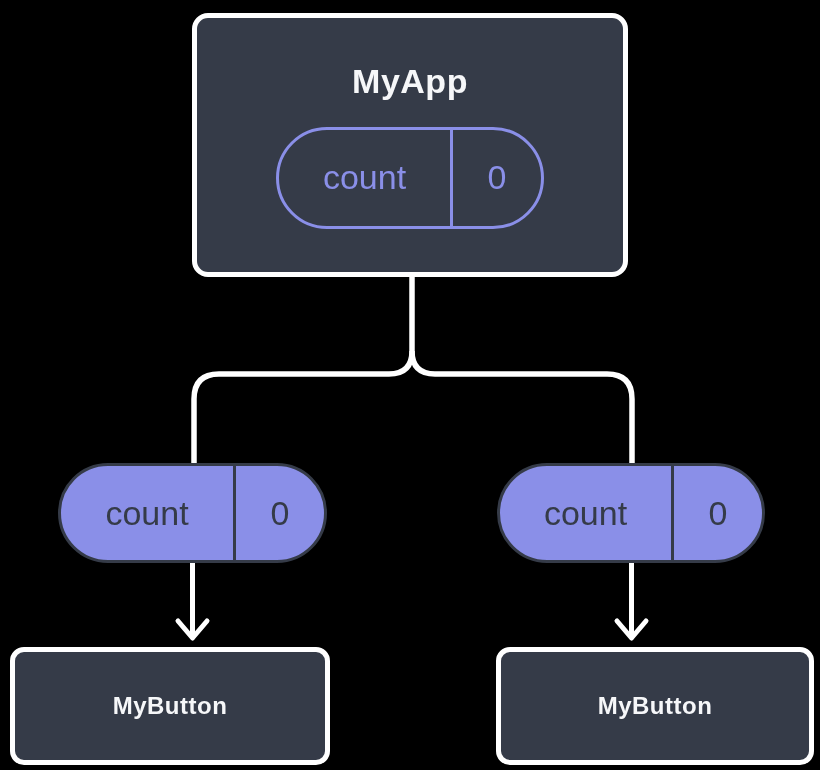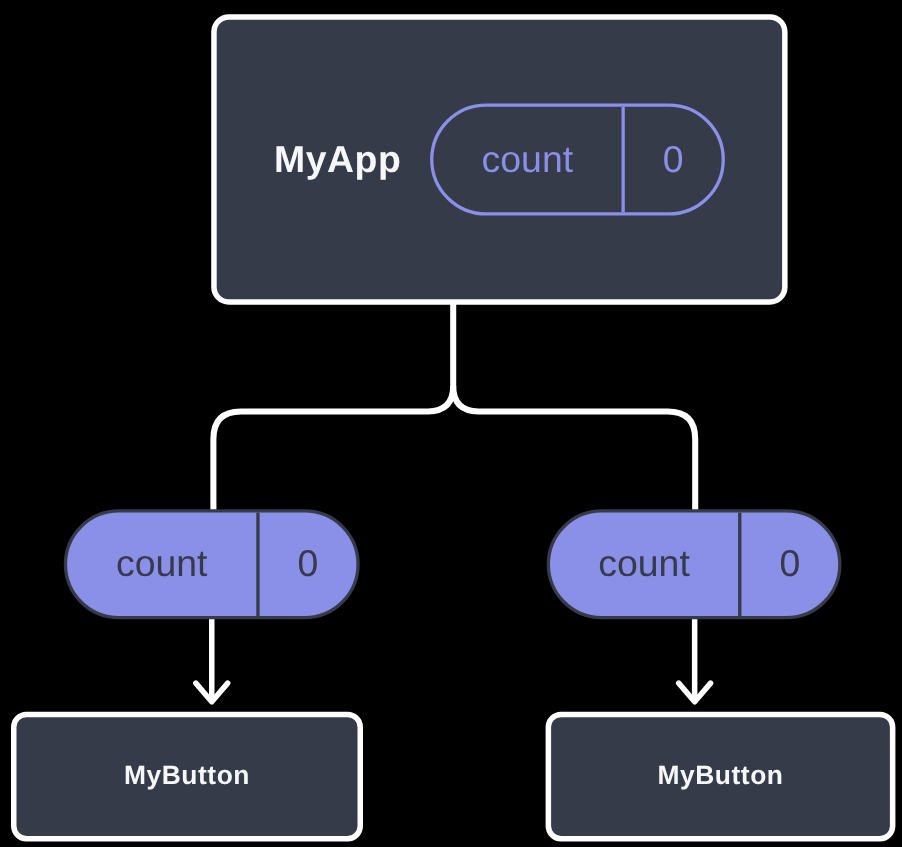--- a/index.html
+++ b/index.html
@@ -14,23 +14,23 @@
   .connectors path, .connectors polyline, .connectors line {
     fill: none; stroke: var(--connector, #ffffff);
   }
   .node {
     position: absolute; box-sizing: border-box;
     background: var(--node-fill, #353b48);
     border: 5px solid var(--node-border, #ffffff);
     color: var(--node-text, #f6f7f9);
   }
   .node-root {
-    left: 192px; top: 13px; width: 524px; height: 264px;
+    left: 192px; top: 13px; width: 436px; height: 264px;
     border-radius: 16px;
-    display: flex; flex-direction: row; align-items: center; justify-content: center;
+    display: flex; flex-direction: column; align-items: center; justify-content: center;
     gap: 26px;
   }
   .node-title { font-size: 34px; font-weight: 600; letter-spacing: 0.5px; }
   .node-leaf {
     display: flex; align-items: center; justify-content: center;
     border-radius: 14px; font-size: 24px; font-weight: 600; letter-spacing: 0.5px;
   }
   .leaf-left  { left: 10px;  top: 647px; width: 320px; height: 118px; }
   .leaf-right { left: 496px; top: 647px; width: 318px; height: 118px; }
 

